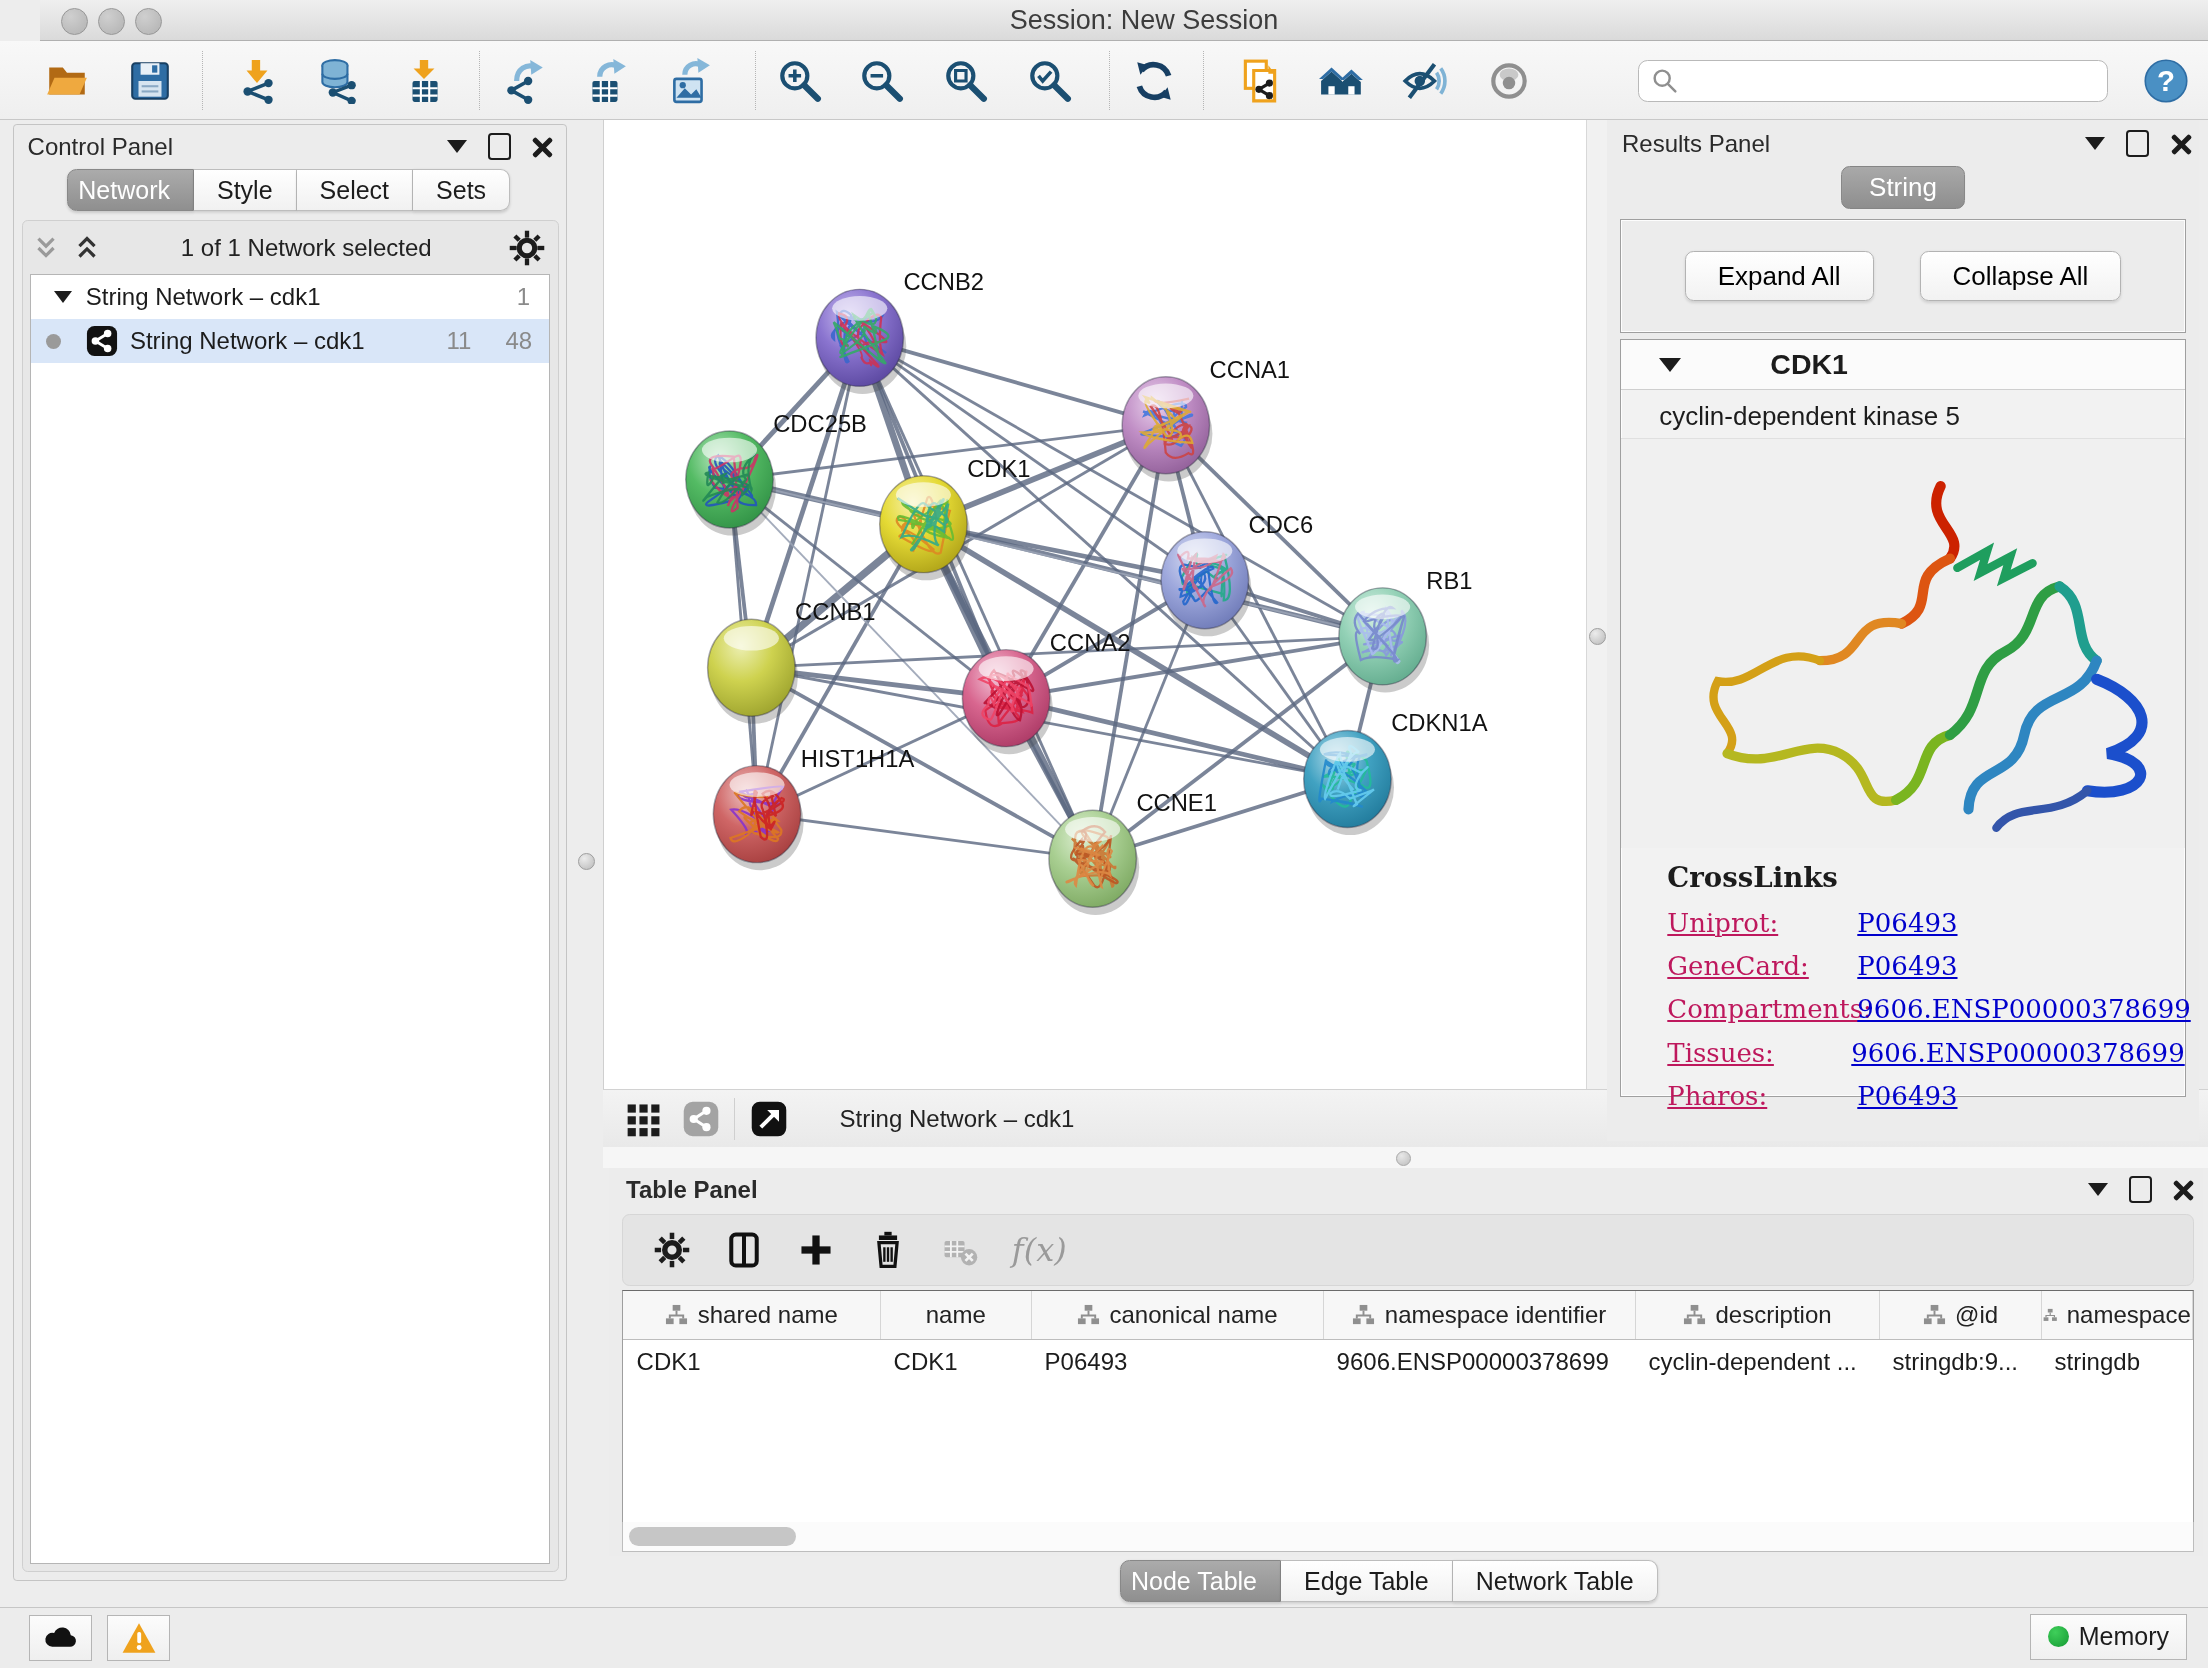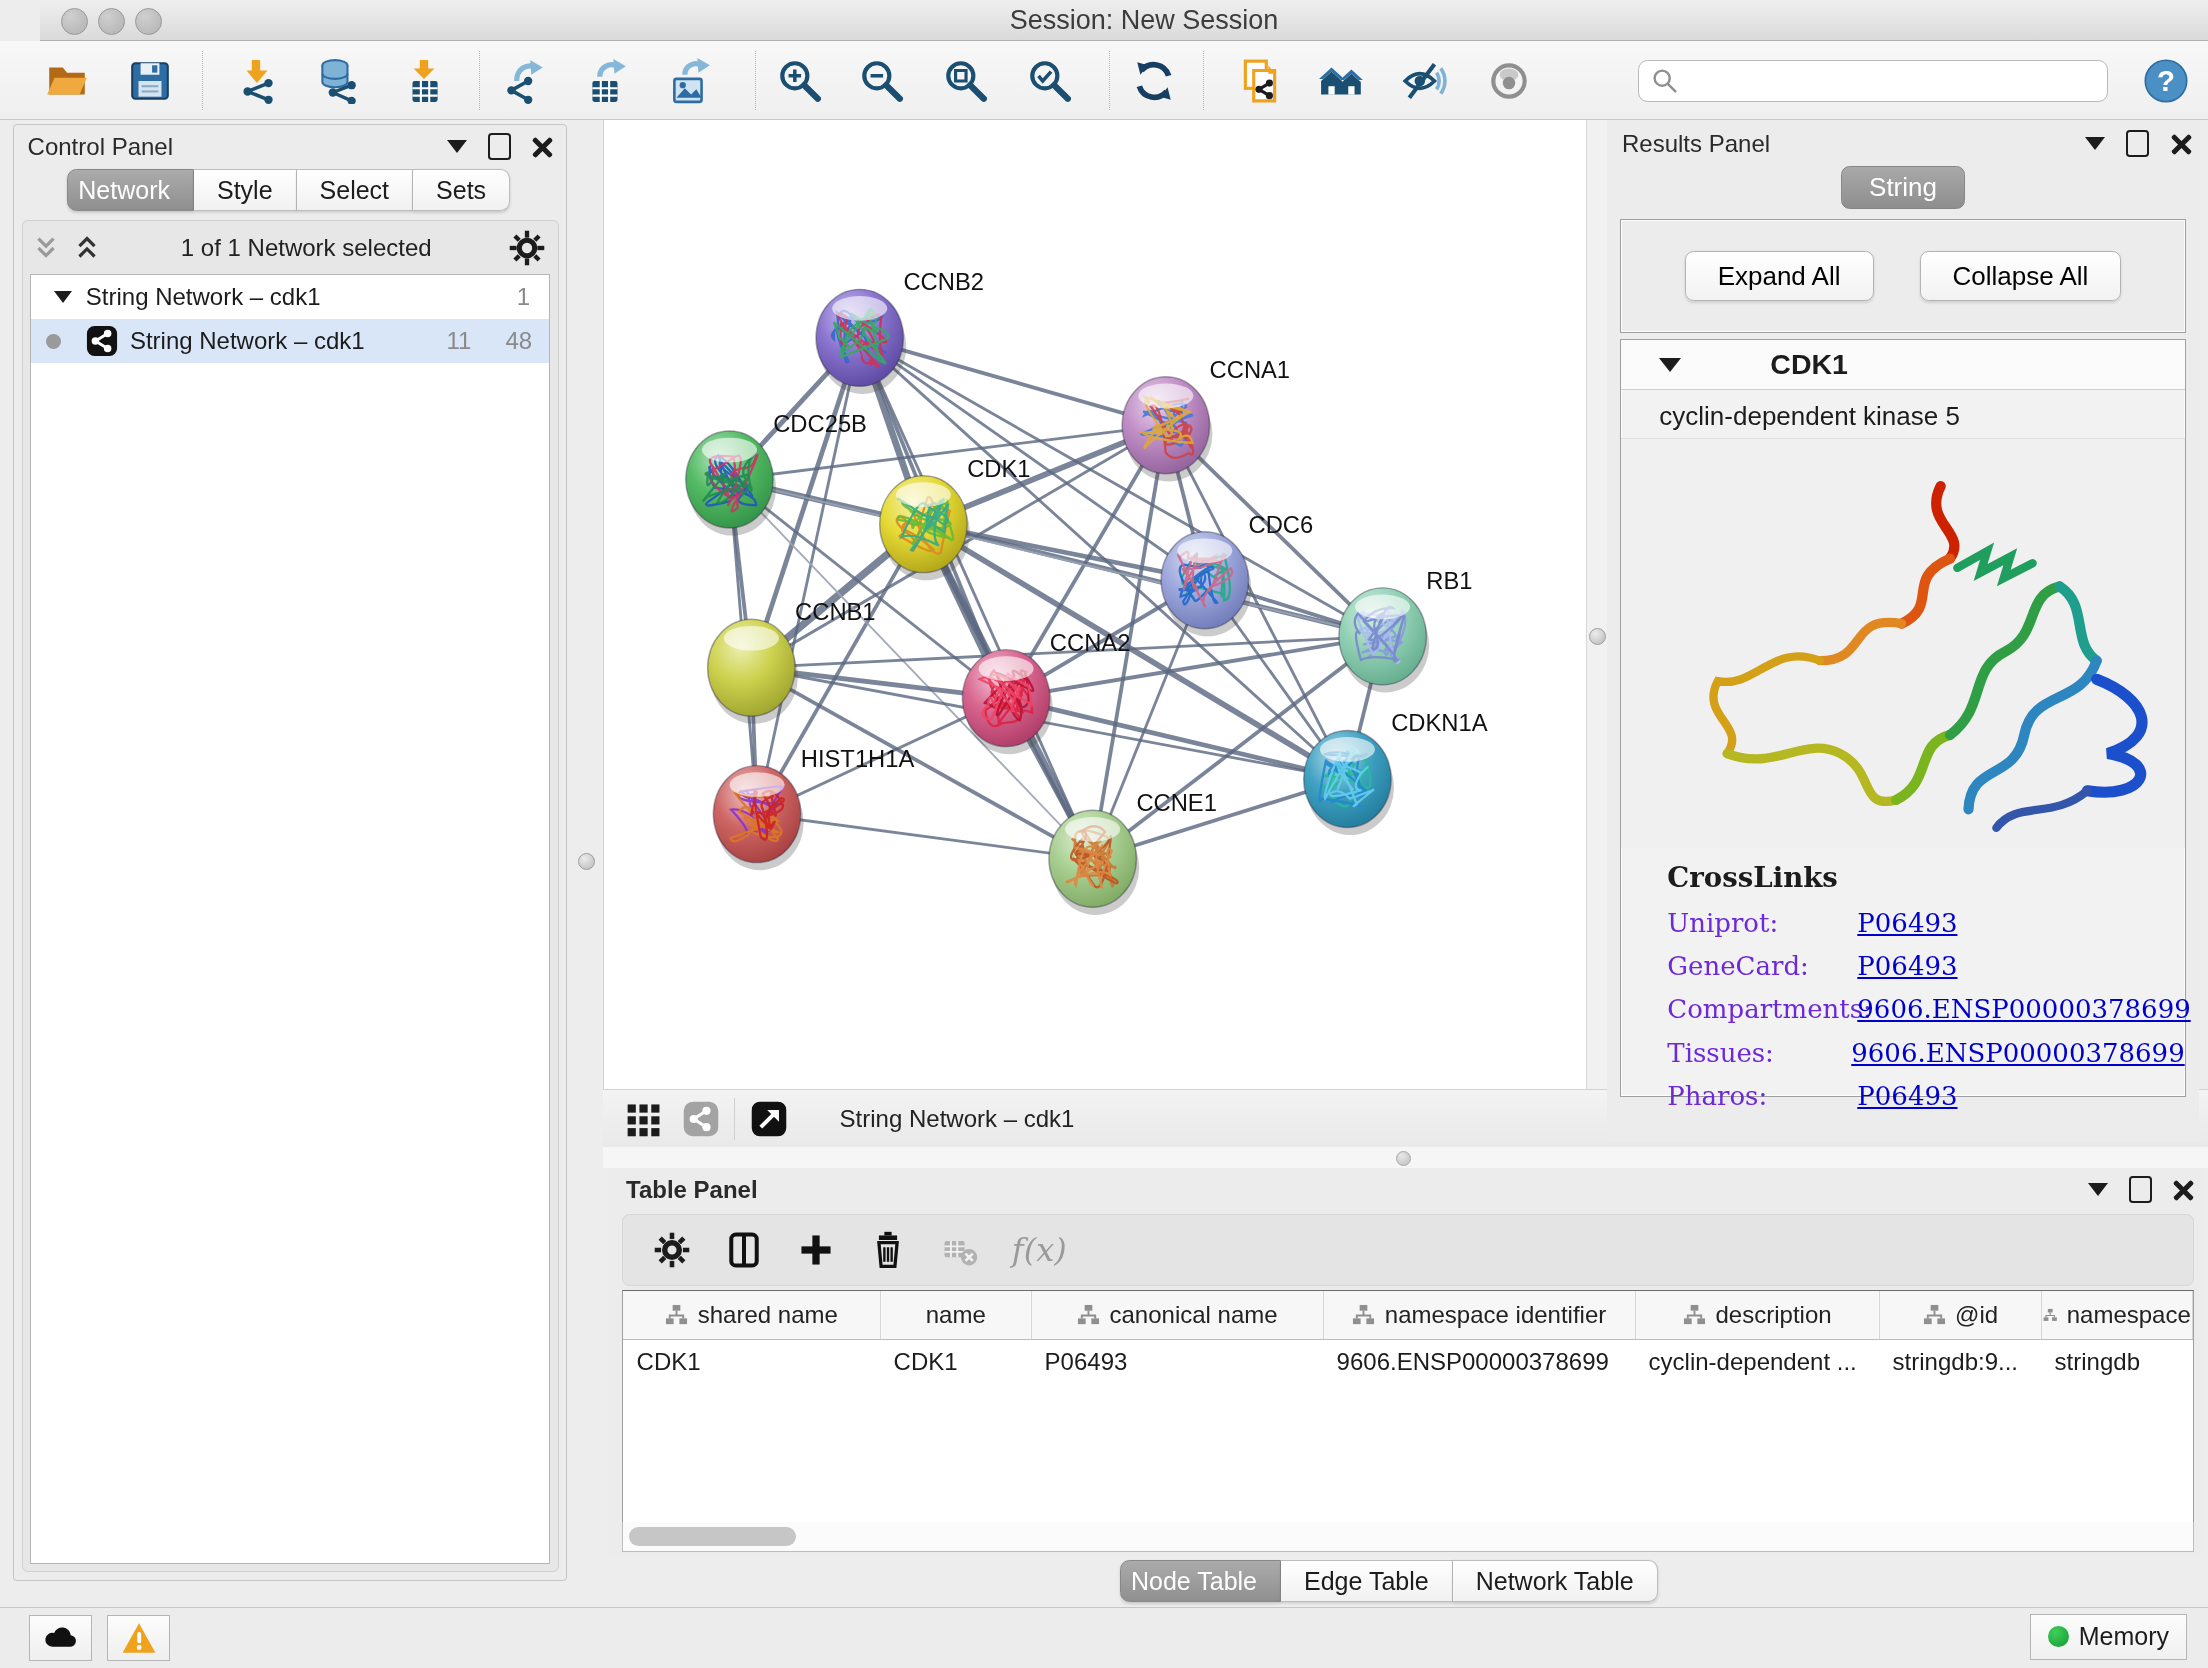--- a/index.html
+++ b/index.html
@@ -84,21 +84,21 @@
   .rp-btn{background:linear-gradient(#ffffff,#f2f2f2);border:1px solid #b3b3b3;border-radius:8.6px;
     font-size:26px;padding:8.6px 32px;box-shadow:0 1.9px 2.9px rgba(0,0,0,.12);}
   .rp-sections{top:219px;bottom:44px;background:#f2f2f2;}
   .gene-header{display:flex;align-items:center;height:49px;background:#fbfbfb;border-bottom:1px solid #cfcfcf;}
   .gene-name{font-size:28.5px;font-weight:bold;margin-left:89px;}
   .gene-desc{font-size:26px;padding:11.4px 0 5.7px 38px;border-bottom:1px solid #e0e0e0;}
   .protein-wrap{height:409px;display:flex;align-items:center;justify-content:center;background:#f0f0f0;}
   .crosslinks{font-family:"DejaVu Serif","Liberation Serif",serif;padding:13.3px 0 0 46px;}
   .cl-heading{font-size:27.6px;font-weight:bold;margin-bottom:9.5px;}
   .cl-row{font-size:26px;margin:13.3px 0;display:flex;}
-  .cl-label{width:190px;display:inline-block;color:#6d28d9;}
+  .cl-label{width:190px;display:inline-block;color:#be185d;text-decoration:underline;}
   .cl-row a{color:#0000cc;}
   
   .table-panel{position:absolute;left:609px;top:1168px;width:1594px;height:388px;background:#ececec;}
   .tp-header{position:absolute;left:17px;top:7.6px;right:9.5px;display:flex;justify-content:space-between;align-items:center;font-weight:bold;}
   .tp-toolbox{position:absolute;left:13.3px;right:9.5px;top:46px;height:70px;background:#e4e4e4;
     border:1px solid #d6d6d6;border-radius:7.6px;display:flex;align-items:center;gap:32px;padding-left:28.5px;}
   .fx{font-family:"DejaVu Serif","Liberation Serif",serif;font-style:italic;font-size:32px;color:#9a9a9a;}
   .tp-table{position:absolute;left:13.3px;right:9.5px;top:122px;height:232px;background:#fff;
     border:1px solid #9e9e9e;border-top:1.9px solid #6b6b6b;overflow:hidden;}
   table{border-collapse:collapse;table-layout:fixed;width:1569px;}

